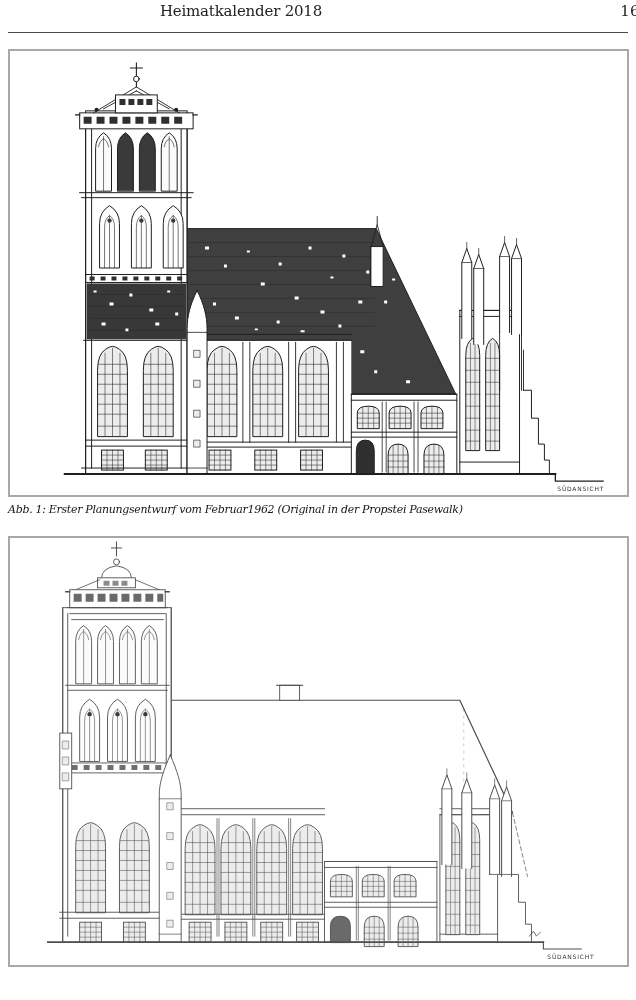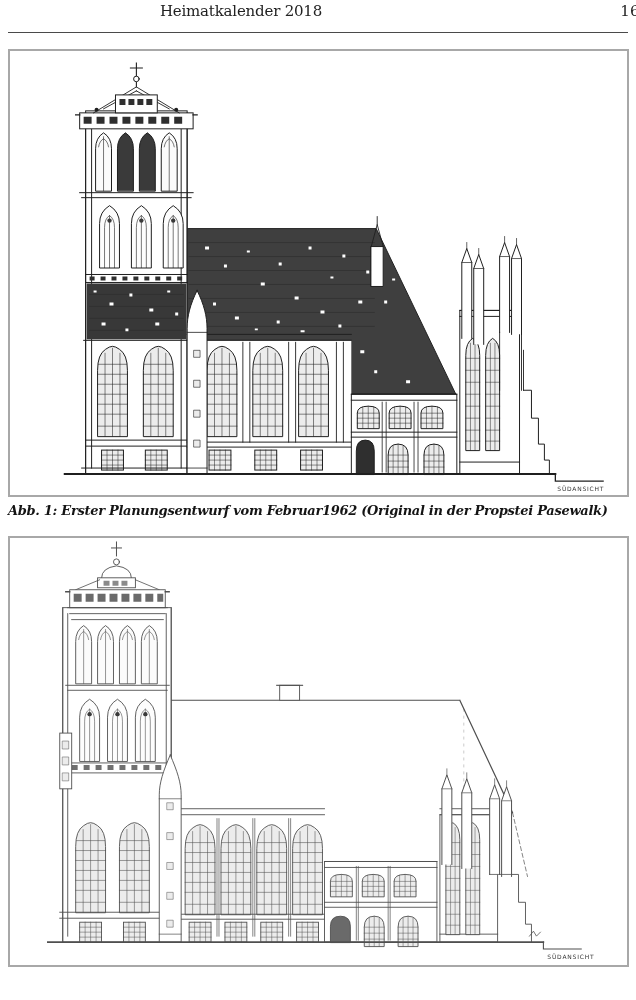--- a/index.html
+++ b/index.html
@@ -6,22 +6,22 @@
   .page{position:relative;width:636px;height:1000px;background:#ffffff;overflow:hidden;
         font-family:"DejaVu Serif", serif;padding-left:26px;}
   .hdr-title{position:absolute;top:2px;left:241px;transform:translateX(-50%);
         font-size:15px;letter-spacing:-0.2px;color:#222;white-space:nowrap;}
   .hdr-page{position:absolute;top:2px;right:13px;font-size:15px;color:#222;}
   .hdr-rule{position:absolute;top:32px;left:8px;width:620px;border-top:1.8px solid #4a4a4a;}
   .figframe{position:absolute;left:8px;width:617px;border:2px solid #a8a8a8;background:#fff;}
   #frame1{top:49px;height:444px;}
   #frame2{top:536px;height:427px;}
   .figframe svg{display:block;width:100%;height:100%;}
-  .caption{position:absolute;left:8px;width:620px;font-style:italic;font-weight:bold;
-        font-size:13px;letter-spacing:-0.3px;color:#141414;white-space:nowrap;}
+  .caption{position:absolute;left:8px;width:620px;font-style:italic;font-weight:normal;
+        font-size:11px;letter-spacing:-0.3px;color:#141414;white-space:nowrap;}
   #cap1{top:503px;}
   #cap2{top:972px;}
   .sud{font-family:"DejaVu Sans", sans-serif;font-size:6px;letter-spacing:0.8px;stroke:none;fill:#333;}
 </style>
 </head>
 <body>
 
 <div class="page">
 
   <div class="hdr-title">Heimatkalender 2018</div>

